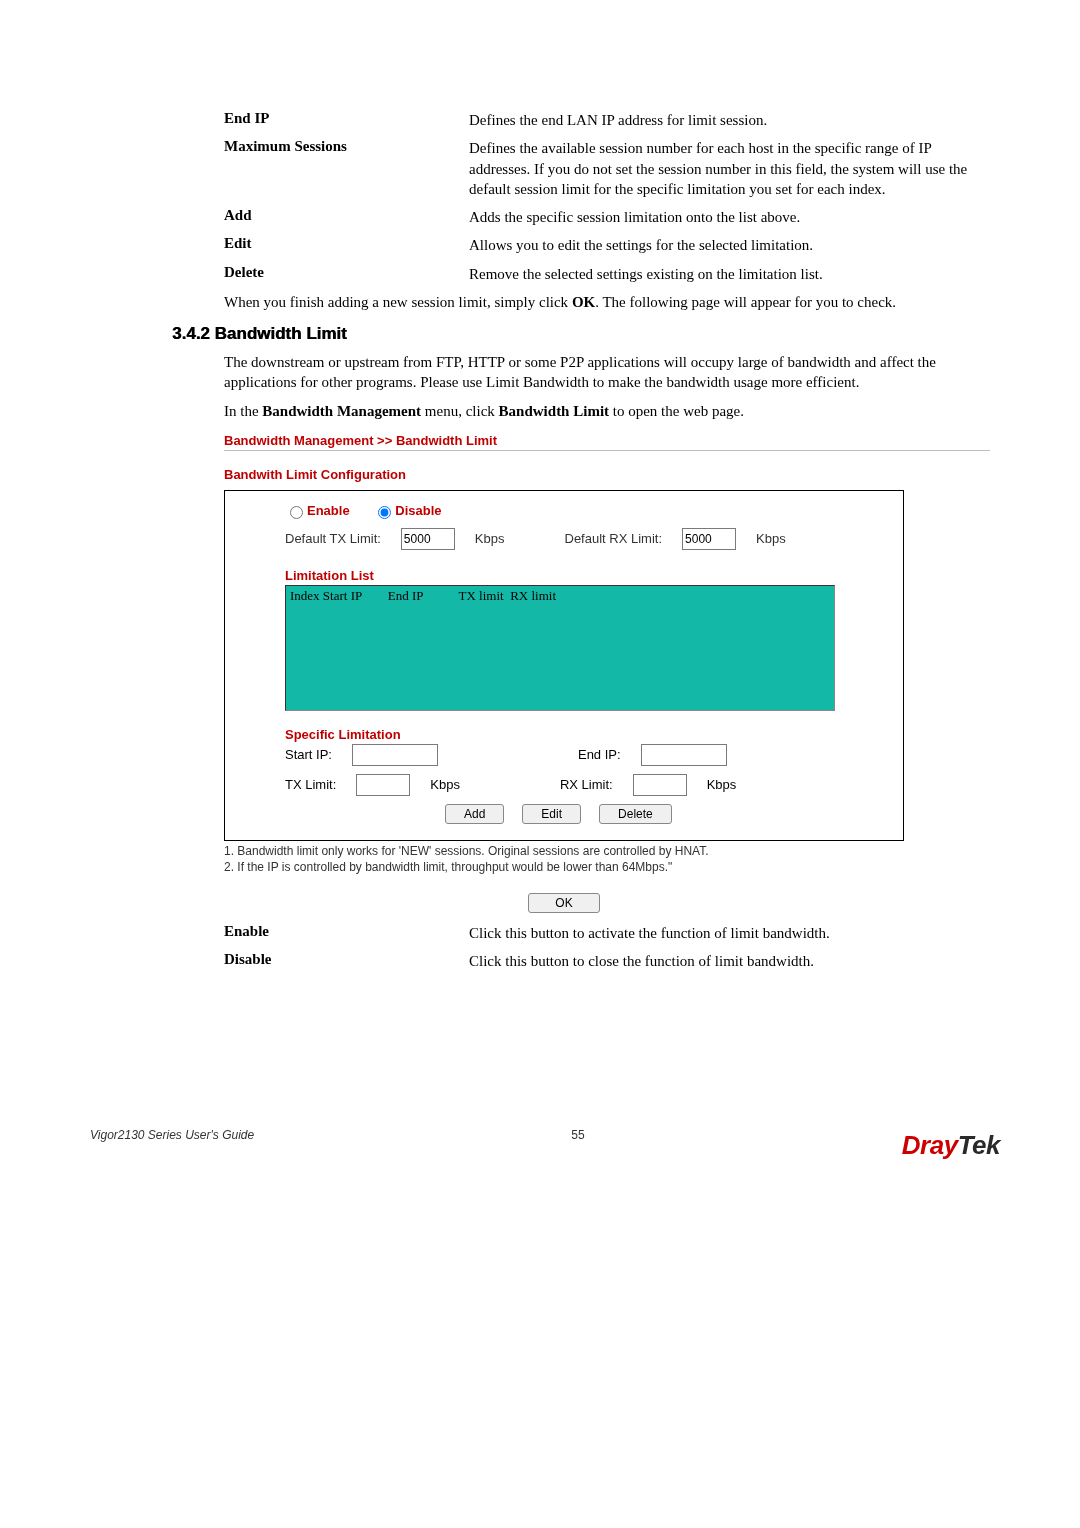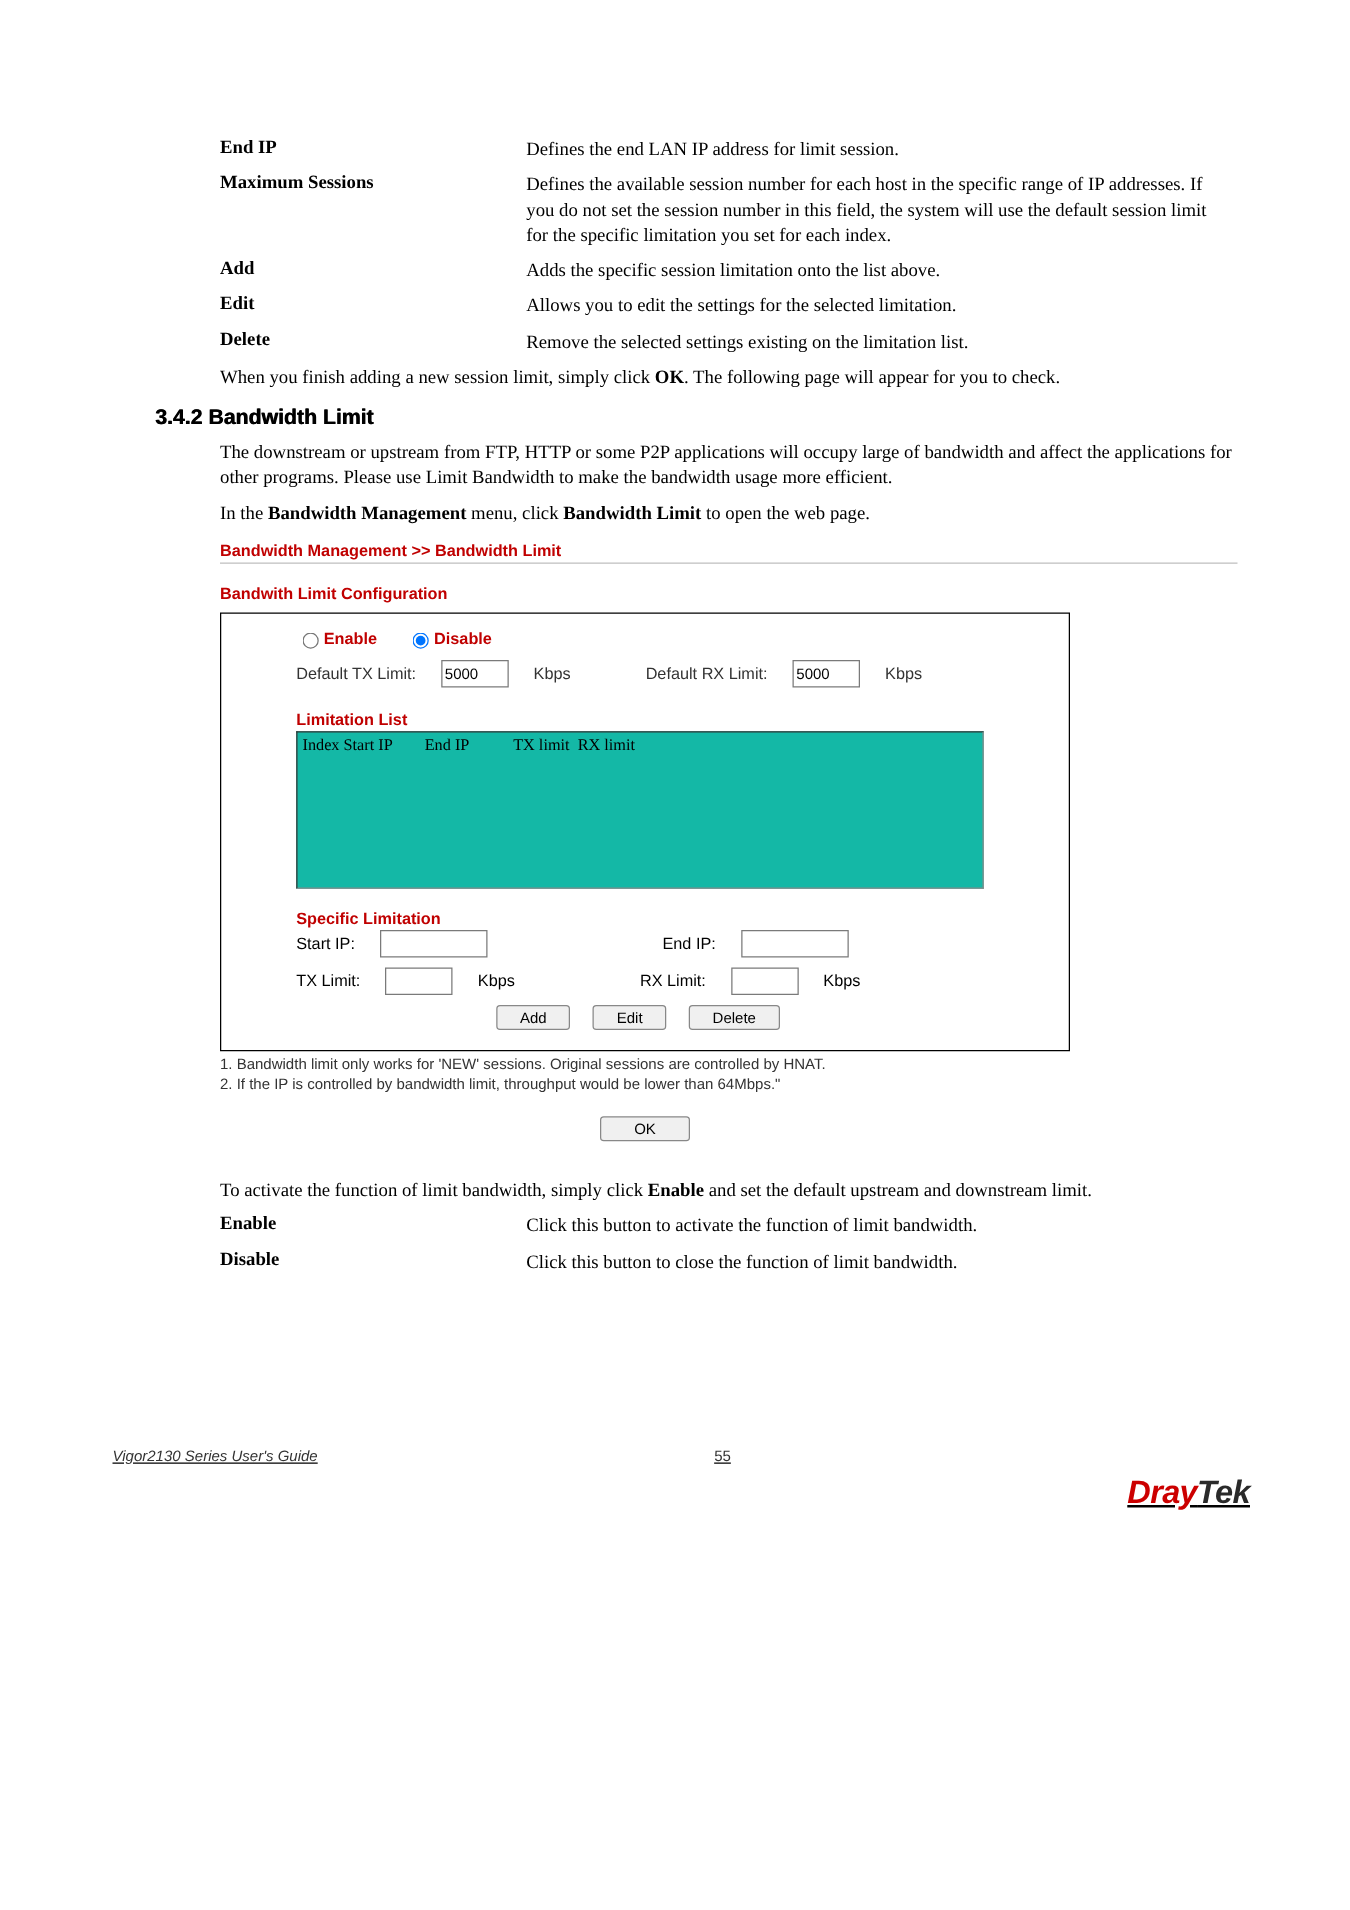--- a/index.html
+++ b/index.html
@@ -5,21 +5,21 @@
   body {
     margin: 0;
     padding: 0;
     background: #fff;
     font-family: "Times New Roman", Times, serif;
     font-size: 15px;
     color: #000;
     width: 1080px;
   }
   .page {
-    padding: 110px 90px 40px 66px;
+    padding: 110px 90px 40px 114px;
     box-sizing: border-box;
   }
   .def-row {
     display: flex;
     margin-bottom: 8px;
   }
   .def-term {
     flex: 0 0 245px;
     font-weight: bold;
     padding-left: 110px;
@@ -153,24 +153,23 @@
     justify-content: center;
     margin: 18px 0 10px 110px;
     width: 680px;
   }
   .ok-wrap .btn { padding: 2px 26px; }
 
   
   .footer {
     display: flex;
     justify-content: space-between;
-    align-items: flex-start;
+    align-items: center;
     padding: 90px 80px 30px 90px;
     box-sizing: border-box;
-    text-decoration: underline;
   }
   .footer-left {
     font-style: italic;
     font-size: 12px;
     color: #333;
     font-family: Arial, Helvetica, sans-serif;
   }
   .footer-center {
     font-size: 12px;
     font-family: Arial, Helvetica, sans-serif;
@@ -295,23 +294,20 @@
 
   <div class="notes">
     <div>1. Bandwidth limit only works for 'NEW' sessions. Original sessions are controlled by HNAT.</div>
     <div>2. If the IP is controlled by bandwidth limit, throughput would be lower than 64Mbps."</div>
   </div>
 
   <div class="ok-wrap">
     <button class="btn">OK</button>
   </div>
 
-  <p class="body-para" style="margin-top:30px">
-    <span>To activate the function of limit bandwidth, simply click </span><b>Enable</b><span> and set the default upstream and downstream limit.</span>
-  </p>
 
   <div class="def-row">
     <div class="def-term">Enable</div>
     <div class="def-desc">Click this button to activate the function of limit bandwidth.</div>
   </div>
   <div class="def-row">
     <div class="def-term">Disable</div>
     <div class="def-desc">Click this button to close the function of limit bandwidth.</div>
   </div>
 

